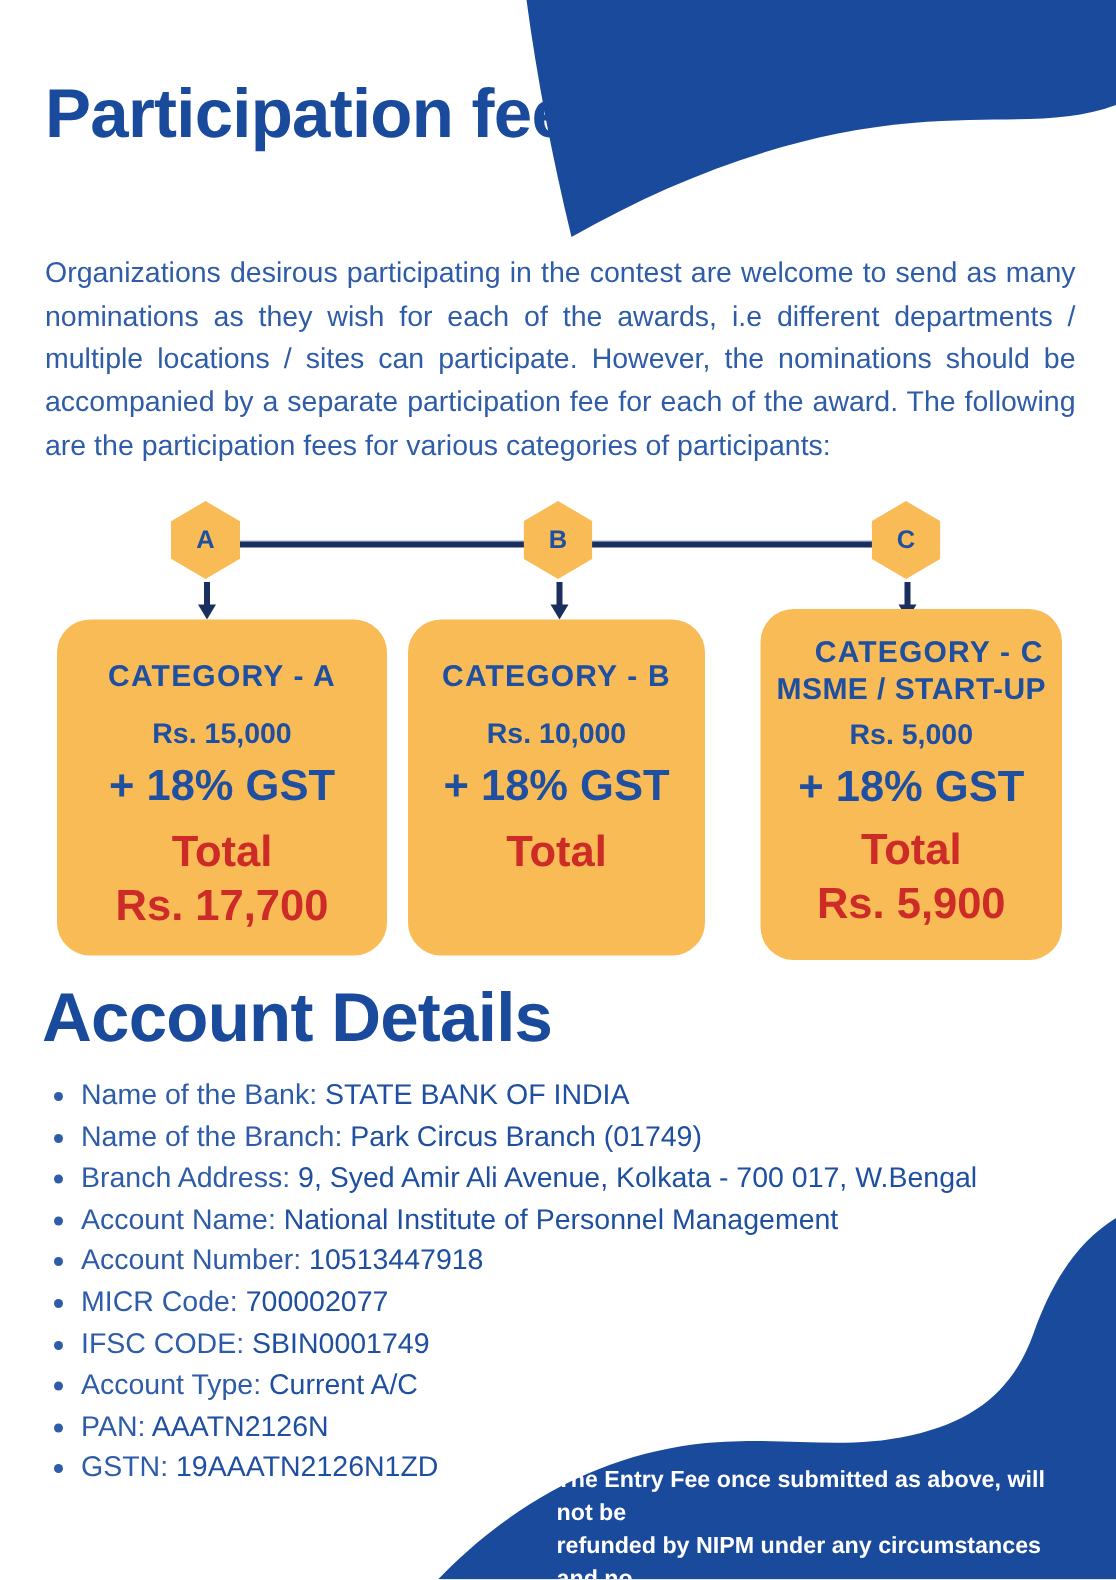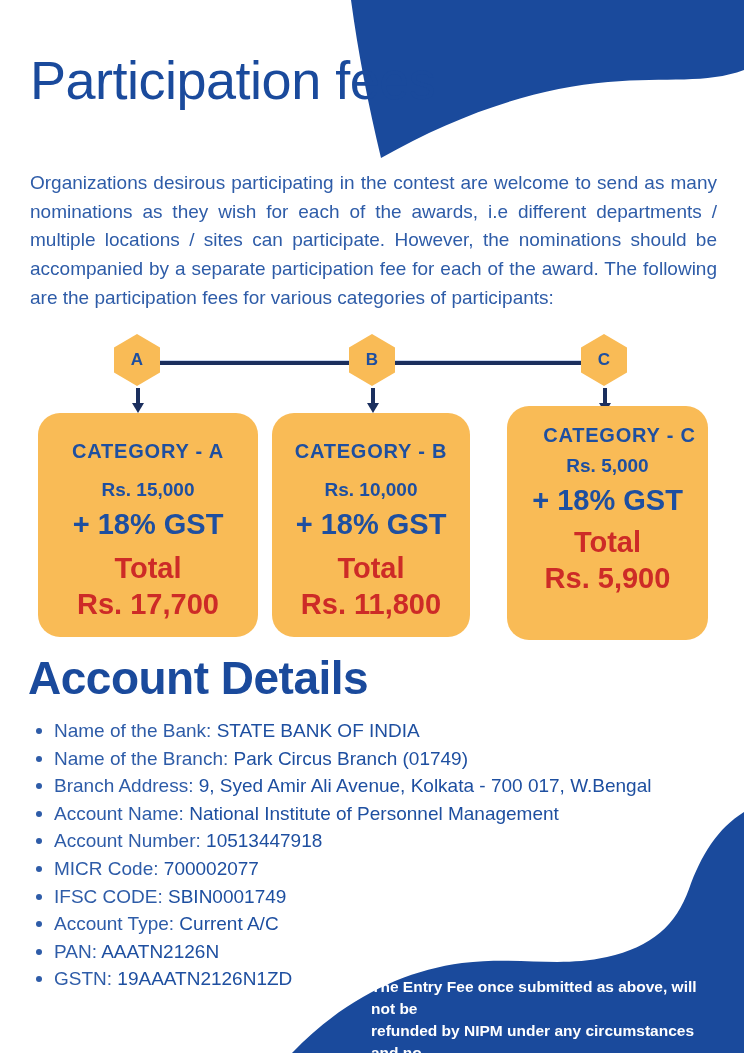--- a/index.html
+++ b/index.html
@@ -4,21 +4,21 @@
 <style>
   html,body { margin:0; padding:0; background:#ffffff; }
   .page {
     position:relative; width:744px; height:1053px; overflow:hidden;
     background:#ffffff; font-family:"Liberation Sans", sans-serif;
   }
   .bg { position:absolute; left:0; top:0; width:744px; height:1053px; z-index:0; }
 
   .title {
     position:absolute; left:30px; top:50px; width:430px; z-index:2; margin:0;
-    font-size:54px; font-weight:normal; letter-spacing:-0.5px; line-height:1.13;
+    font-size:46px; font-weight:bold; letter-spacing:-0.5px; line-height:1.13;
     color:var(--brand_blue,#1A4A9C);
   }
   .intro {
     position:absolute; left:30px; top:169px; width:687px; z-index:2; margin:0;
     font-size:19px; line-height:1.51; text-align:justify;
     color:var(--body_blue,#2E5CA8);
   }
 
   
   .connector {
@@ -127,25 +127,25 @@
     <div class="card-total-label">Total</div>
     <div class="card-total">Rs. 17,700</div>
   </div>
 
   <div class="card card-b">
     <div class="card-header">CATEGORY - B</div>
 
     <div class="card-fee">Rs. 10,000</div>
     <div class="card-gst">+ 18% GST</div>
     <div class="card-total-label">Total</div>
-    <div class="card-total">Rs. 11,800</div>
   </div>
 
   <div class="card card-c">
     <div class="card-header">CATEGORY - C</div>
+    <div class="card-subheader">MSME / START-UP</div>
     <div class="card-fee">Rs. 5,000</div>
     <div class="card-gst">+ 18% GST</div>
     <div class="card-total-label">Total</div>
     <div class="card-total">Rs. 5,900</div>
   </div>
 
   <h2 class="account-heading">Account Details</h2>
 
   <ul class="details">
     <li><span class="lbl">Name of the Bank:</span> <span class="val">STATE BANK OF INDIA</span></li>

